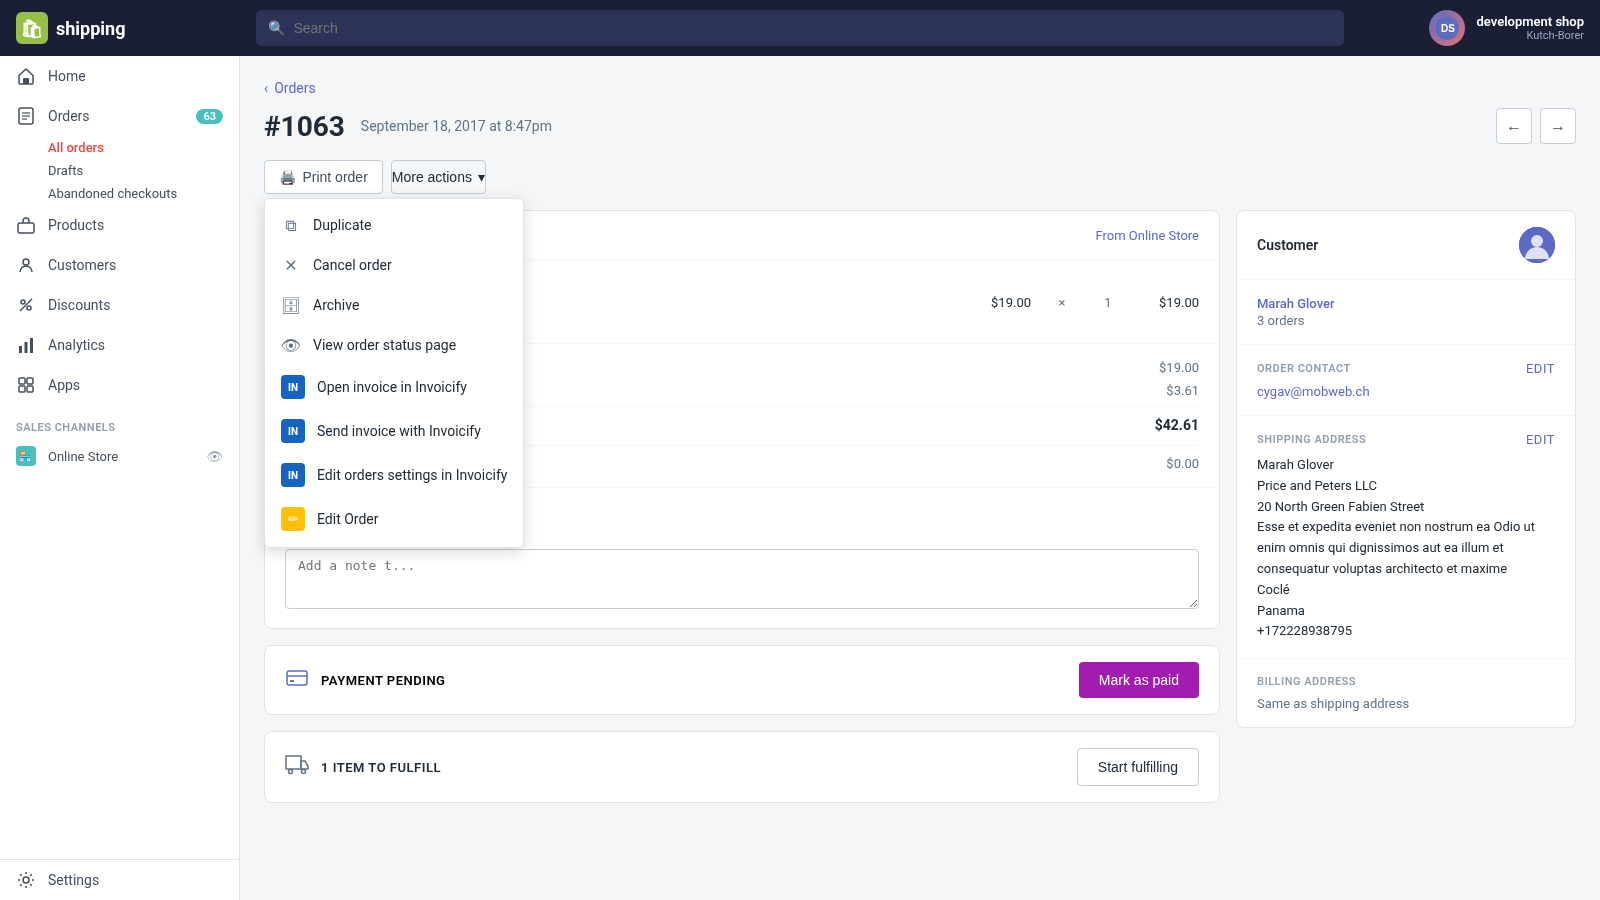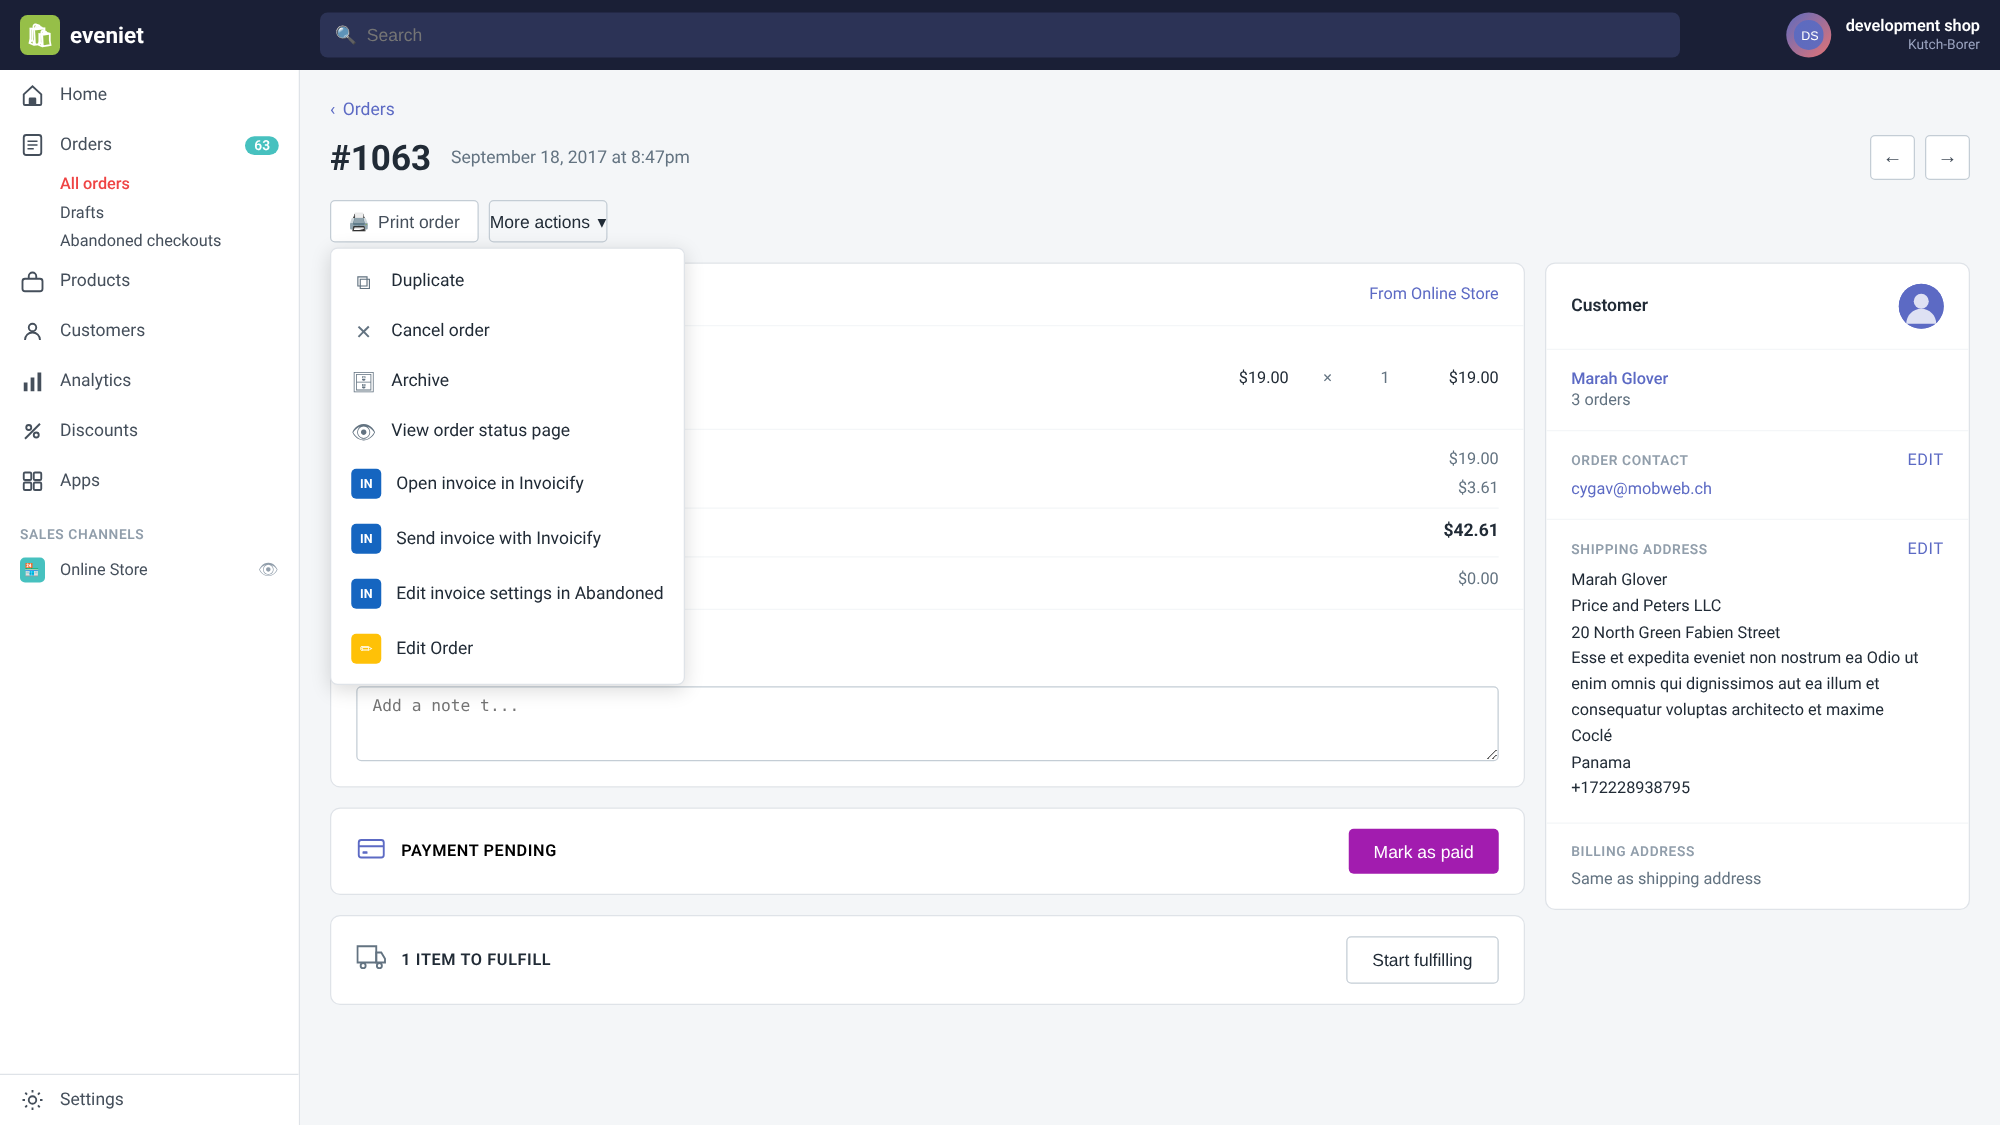--- a/index.html
+++ b/index.html
@@ -59,21 +59,21 @@
       width: 240px;
       justify-content: flex-end;
     }
     .avatar-circle {
       width: 36px; height: 36px;
       border-radius: 50%;
       background: linear-gradient(135deg, #5c6bc0, #e57373);
       display: flex; align-items: center; justify-content: center;
       color: #fff;
       font-size: 14px;
-      font-weight: 400;
+      font-weight: 700;
     }
     .shop-info { color: #fff; text-align: right; }
     .shop-name { font-weight: 600; font-size: 13px; }
     .shop-sub { font-size: 11px; color: #9ba4c0; }
 
     
     .sidebar {
       position: fixed;
       top: 56px; left: 0; bottom: 0;
       width: 240px;
@@ -434,21 +434,21 @@
     .contact-email { color: #5c6ac4; font-size: 13px; }
     .address-text { font-size: 13px; color: #212b36; line-height: 1.6; }
     .billing-same { font-size: 13px; color: #637381; }
   </style>
 </head>
 <body>
 
 <nav class="top-nav">
   <div class="top-nav-logo">
     <div class="shopify-bag">🛍</div>
-    <span>eveniet</span>
+    <span>shipping</span>
   </div>
   <div class="search-bar">
     <span>🔍</span>
     <input type="text" placeholder="Search" style="">
   </div>
   <div class="top-nav-right">
     <div class="avatar-circle">
       <svg width="24" height="24" viewBox="0 0 24 24" fill="none">
           <circle cx="12" cy="12" r="12" fill="url(#grad)"></circle>
           <defs>
@@ -512,36 +512,36 @@
       <svg width="20" height="20" viewBox="0 0 20 20" fill="none">
           <circle cx="10" cy="7" r="3" stroke="#454f5b" stroke-width="1.5"></circle>
           <path d="M4 17c0-3.314 2.686-6 6-6s6 2.686 6 6" stroke="#454f5b" stroke-width="1.5"></path>
         </svg>
     </span>
     <span>Customers</span>
   </div>
   <div class="sidebar-item">
     <span class="icon">
       <svg width="20" height="20" viewBox="0 0 20 20" fill="none">
+          <circle cx="7" cy="7" r="2" stroke="#454f5b" stroke-width="1.5"></circle>
+          <circle cx="13" cy="13" r="2" stroke="#454f5b" stroke-width="1.5"></circle>
+          <line x1="4" y1="16" x2="16" y2="4" stroke="#454f5b" stroke-width="1.5"></line>
+        </svg>
+    </span>
+    <span>Discounts</span>
+  </div>
+  <div class="sidebar-item">
+    <span class="icon">
+      <svg width="20" height="20" viewBox="0 0 20 20" fill="none">
           <rect x="3" y="11" width="3" height="7" fill="#454f5b"></rect>
           <rect x="8.5" y="7" width="3" height="11" fill="#454f5b"></rect>
           <rect x="14" y="3" width="3" height="15" fill="#454f5b"></rect>
         </svg>
     </span>
     <span>Analytics</span>
-  </div>
-  <div class="sidebar-item">
-    <span class="icon">
-      <svg width="20" height="20" viewBox="0 0 20 20" fill="none">
-          <circle cx="7" cy="7" r="2" stroke="#454f5b" stroke-width="1.5"></circle>
-          <circle cx="13" cy="13" r="2" stroke="#454f5b" stroke-width="1.5"></circle>
-          <line x1="4" y1="16" x2="16" y2="4" stroke="#454f5b" stroke-width="1.5"></line>
-        </svg>
-    </span>
-    <span>Discounts</span>
   </div>
   <div class="sidebar-item">
     <span class="icon">
       <svg width="20" height="20" viewBox="0 0 20 20" fill="none">
           <rect x="3" y="3" width="6" height="6" rx="1" stroke="#454f5b" stroke-width="1.5"></rect>
           <rect x="11" y="3" width="6" height="6" rx="1" stroke="#454f5b" stroke-width="1.5"></rect>
           <rect x="3" y="11" width="6" height="6" rx="1" stroke="#454f5b" stroke-width="1.5"></rect>
           <rect x="11" y="11" width="6" height="6" rx="1" stroke="#454f5b" stroke-width="1.5"></rect>
         </svg>
     </span>
@@ -616,21 +616,21 @@
       <div class="dropdown-item dropdown-item-invoicify">
         <div class="dropdown-icon" style="background:#1565c0; border-radius:4px; width:24px;height:24px;display:flex;align-items:center;justify-content:center;color:#fff;font-size:10px;font-weight:700;">IN</div>
         <span>Open invoice in Invoicify</span>
       </div>
       <div class="dropdown-item dropdown-item-invoicify">
         <div class="dropdown-icon" style="background:#1565c0; border-radius:4px; width:24px;height:24px;display:flex;align-items:center;justify-content:center;color:#fff;font-size:10px;font-weight:700;">IN</div>
         <span>Send invoice with Invoicify</span>
       </div>
       <div class="dropdown-item dropdown-item-invoicify">
         <div class="dropdown-icon" style="background:#1565c0; border-radius:4px; width:24px;height:24px;display:flex;align-items:center;justify-content:center;color:#fff;font-size:10px;font-weight:700;">IN</div>
-        <span>Edit invoice settings in Abandoned</span>
+        <span>Edit orders settings in Invoicify</span>
       </div>
       <div class="dropdown-item dropdown-item-edit">
         <div class="dropdown-icon" style="background:#ffc107; border-radius:4px; width:24px;height:24px;display:flex;align-items:center;justify-content:center;color:#fff;font-size:12px;">✏</div>
         <span>Edit Order</span>
       </div>
     </div>
   </div>
 
   <div class="content-grid">
 

